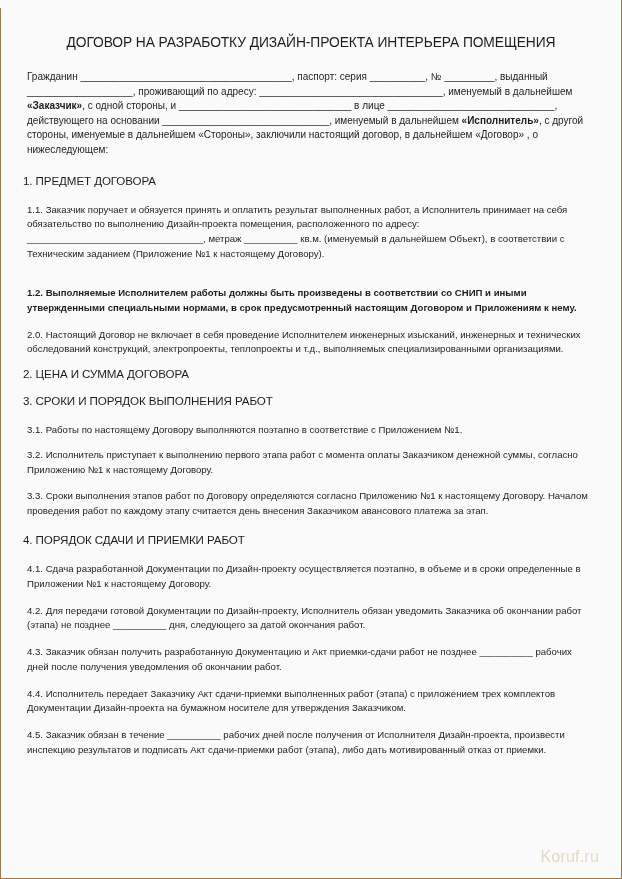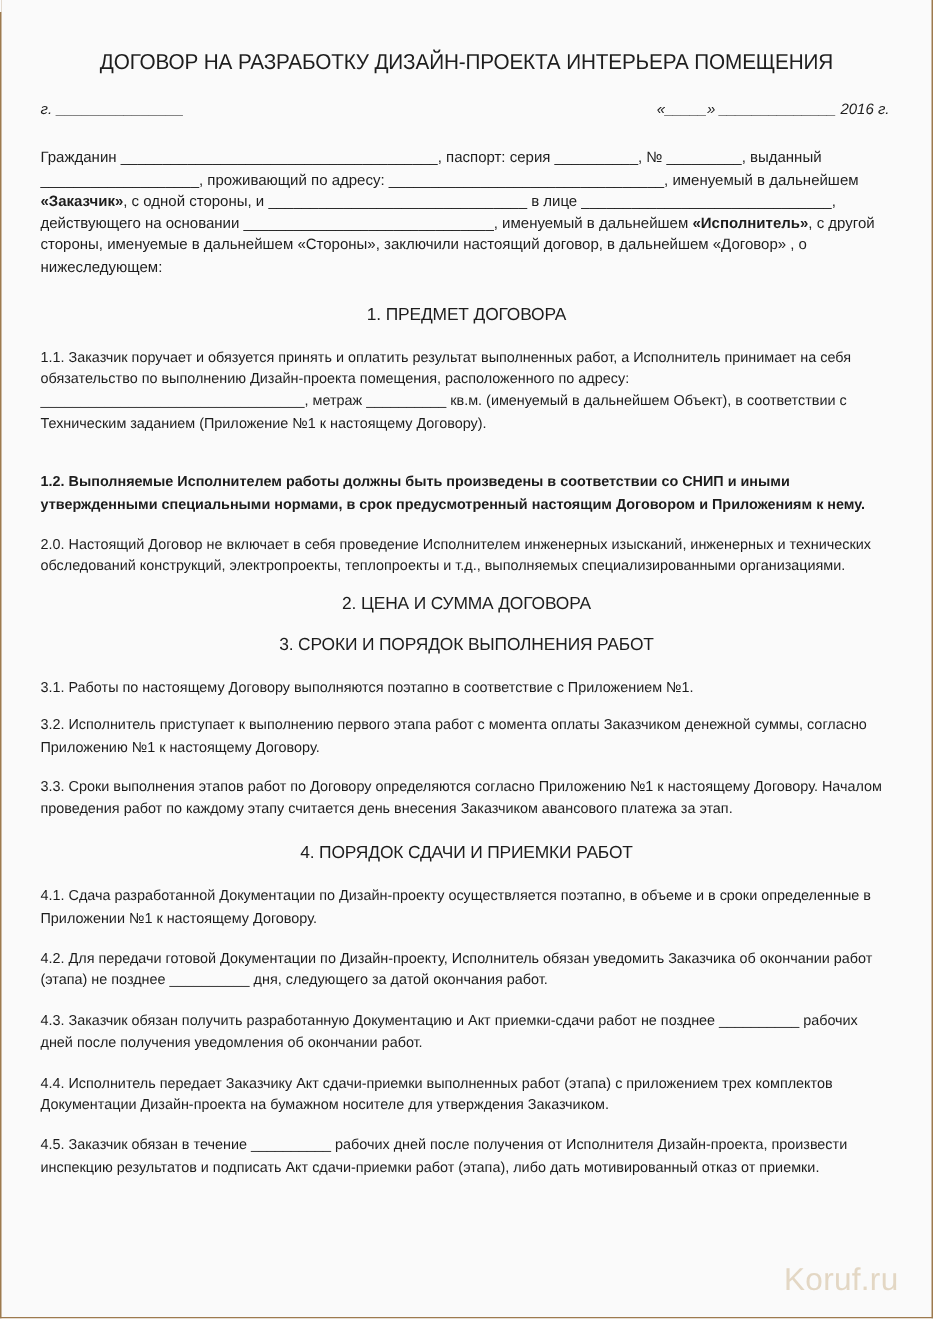--- a/index.html
+++ b/index.html
@@ -72,21 +72,21 @@
     margin-top: 20px;
     padding: 0 4px;
     font-size: 10px;
     line-height: 14.6px;
     color: #1d1d1d;
     text-align: left;
   }
   .intro b { font-weight: 700; }
 
   .sec-title {
-    text-align: center;
+    text-align: left;
     font-size: 11.6px;
     font-weight: 400;
     color: #1d1d1d;
     font-family: "Liberation Sans Narrow", "Liberation Sans", sans-serif;
     letter-spacing: -0.1px;
   }
   .sec-1 { margin-top: 16px; }
   .sec-2 { margin-top: 0; }
   .sec-3 { margin-top: 14px; }
   .sec-4 { margin-top: 15px; }
@@ -107,39 +107,35 @@
   .c41 { margin-top: 16px; }
   .c42 { margin-top: 12px; }
   .c43 { margin-top: 12px; }
   .c44 { margin-top: 12px; }
   .c45 { margin-top: 12px; }
 
   .watermark {
     position: absolute;
     right: 22px;
     bottom: 12px;
-    font-size: 21px;
+    font-size: 16px;
     color: #e3d7c4;
     letter-spacing: 0.2px;
     font-family: "Liberation Sans", sans-serif;
     user-select: none;
   }
 </style>
 </head>
 <body>
 
 <div class="page">
   <div class="inner">
 
     <h1 class="doc-title">ДОГОВОР НА РАЗРАБОТКУ ДИЗАЙН-ПРОЕКТА ИНТЕРЬЕРА ПОМЕЩЕНИЯ</h1>
 
-    <div class="date-row">
-      <span class="city">г. _______________</span>
-      <span class="right">«_____» ______________ 2016 г.</span>
-    </div>
 
     <p class="intro"><span>Гражданин ______________________________________, паспорт: серия __________, № _________, выданный ___________________, проживающий по адресу: _________________________________, именуемый в дальнейшем </span><b>«Заказчик»</b><span>, с одной стороны, и _______________________________ в лице ______________________________, действующего на основании ______________________________, именуемый в дальнейшем </span><b>«Исполнитель»</b><span>, с другой стороны, именуемые в дальнейшем «Стороны», заключили настоящий договор, в дальнейшем «Договор» , о нижеследующем:</span></p>
 
     <h2 class="sec-title sec-1">1. ПРЕДМЕТ ДОГОВОРА</h2>
     <p class="clause c11">1.1. Заказчик поручает и обязуется принять и оплатить результат выполненных работ, а Исполнитель принимает на себя обязательство по выполнению Дизайн-проекта помещения, расположенного по адресу: _________________________________, метраж __________ кв.м. (именуемый в дальнейшем Объект), в соответствии с Техническим заданием (Приложение №1 к настоящему Договору).</p>
     <p class="clause c12">1.2. Выполняемые Исполнителем работы должны быть произведены в соответствии со СНИП и иными утвержденными специальными нормами, в срок предусмотренный настоящим Договором и Приложениям к нему.</p>
     <p class="clause c13">2.0. Настоящий Договор не включает в себя проведение Исполнителем инженерных изысканий, инженерных и технических обследований конструкций, электропроекты, теплопроекты и т.д., выполняемых специализированными организациями.</p>
 
     <h2 class="sec-title sec-2">2. ЦЕНА И СУММА ДОГОВОРА</h2>
 

